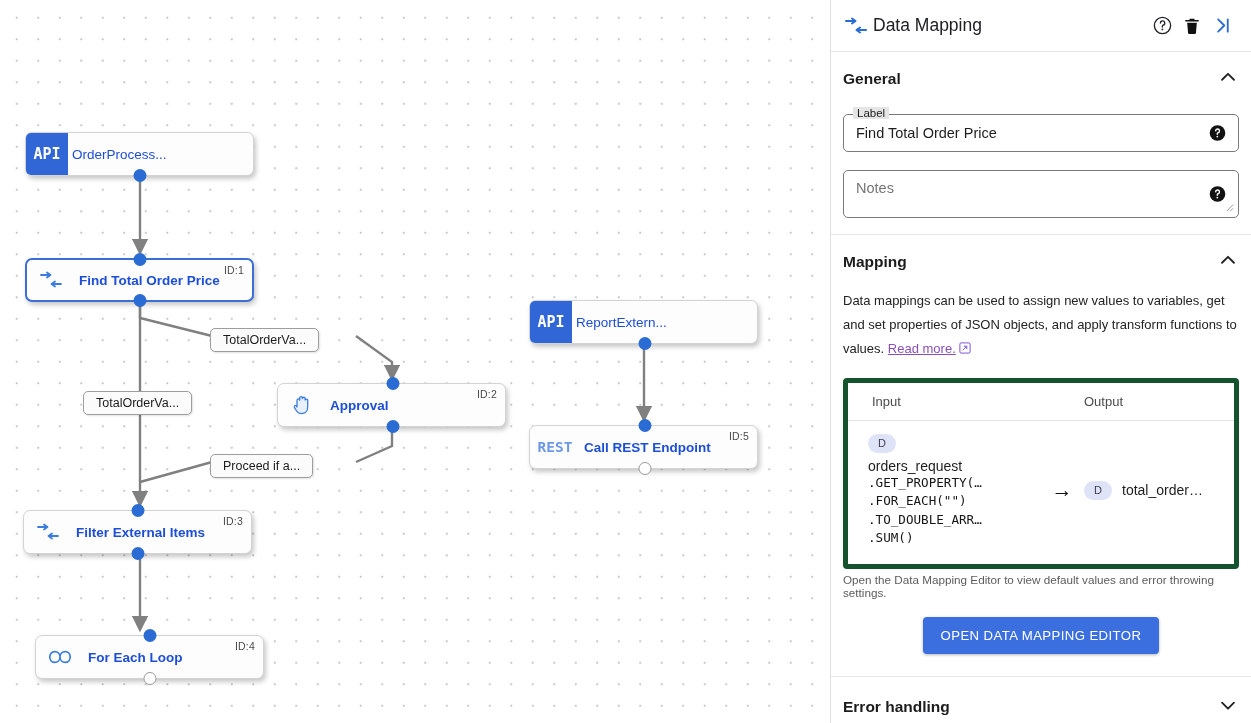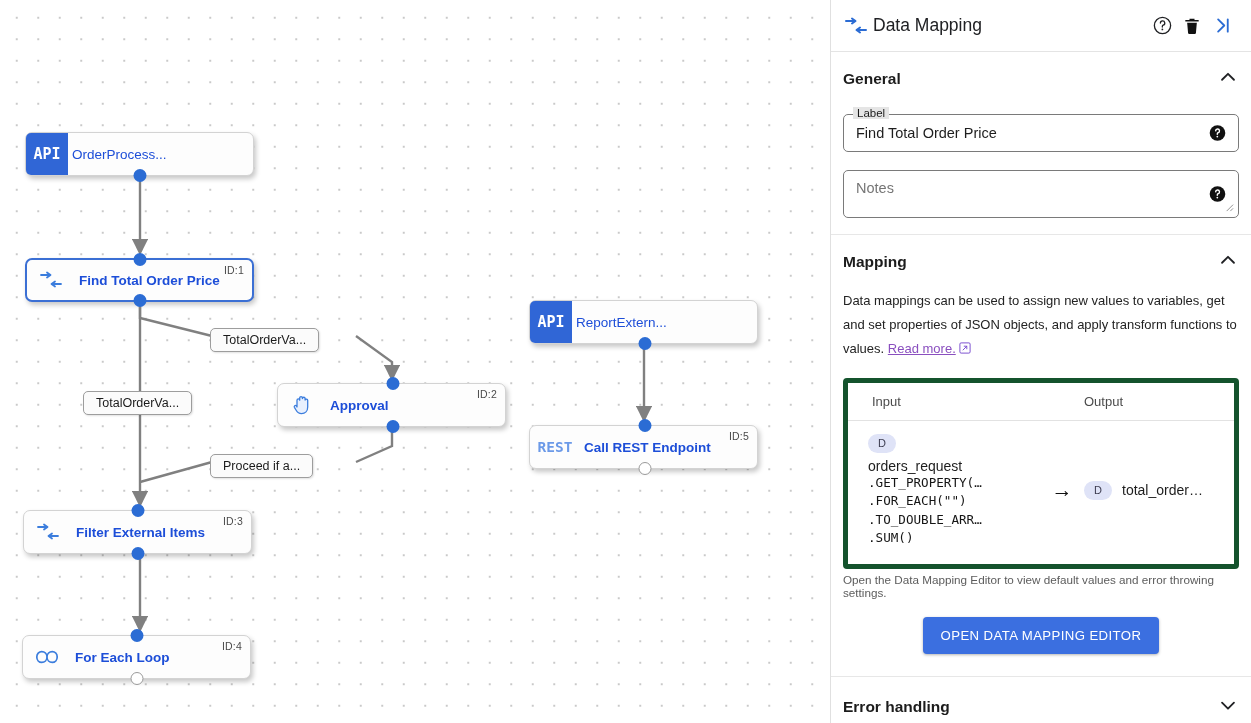--- a/index.html
+++ b/index.html
@@ -263,21 +263,21 @@
           <path d="M2 4 L11 4 M8 1.5 L11.5 4 L8 6.5" stroke="#3b7ddd" stroke-width="1.8" fill="none" stroke-linecap="round" stroke-linejoin="round"></path>
           <path d="M22 13 L13 13 M16 10.5 L12.5 13 L16 15.5" stroke="#3b7ddd" stroke-width="1.8" fill="none" stroke-linecap="round" stroke-linejoin="round"></path>
         </svg>
       </div>
       <div class="node-label bold">Filter External Items</div>
       <div class="node-id">ID:3</div>
       <div class="port top"></div>
       <div class="port bottom"></div>
     </div>
 
-    <div class="node" style="left:22px; top:635px; width:229px; height:44px;">
+    <div class="node" style="left:35px; top:635px; width:229px; height:44px;">
       <div class="node-icon">
         <svg width="28" height="16" viewBox="0 0 28 16">
           <path d="M14 8 c0-3.2 2.4-5.4 5.2-5.4 c2.9 0 5 2.4 5 5.4 c0 3-2.1 5.4-5 5.4 C16.4 13.4 14 11.2 14 8 Z
                    M14 8 c0-3.2-2.4-5.4-5.2-5.4 C5.9 2.6 3.8 5 3.8 8 c0 3 2.1 5.4 5 5.4 C11.6 13.4 14 11.2 14 8 Z" fill="none" stroke="#3b7ddd" stroke-width="1.7"></path>
         </svg>
       </div>
       <div class="node-label bold">For Each Loop</div>
       <div class="node-id">ID:4</div>
       <div class="port top"></div>
       <div class="port bottom hollow"></div>

